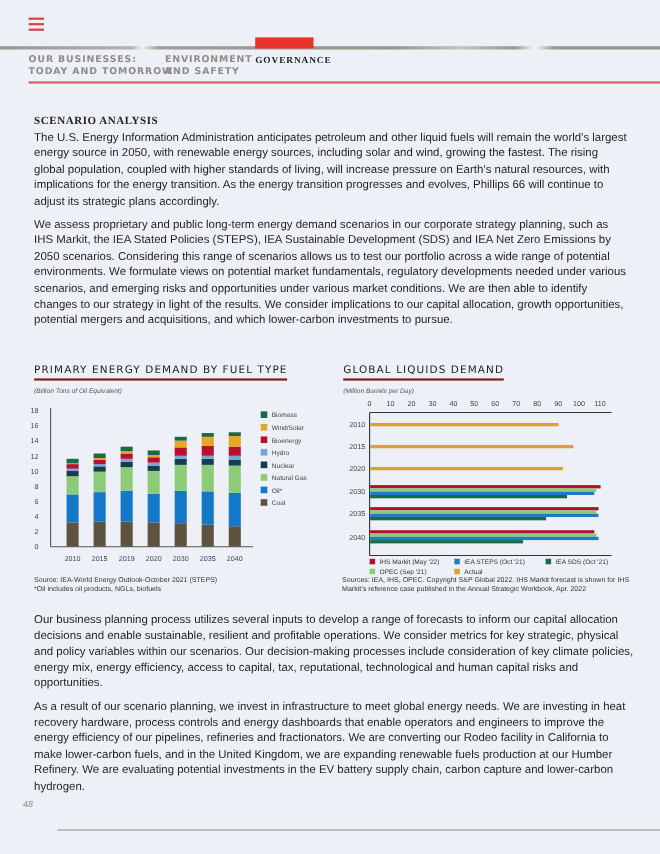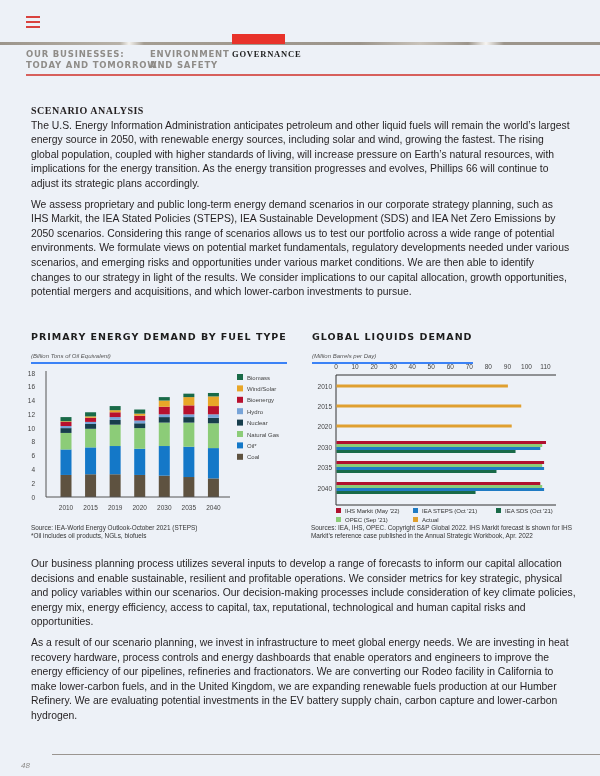--- a/index.html
+++ b/index.html
@@ -17,31 +17,31 @@
   .nav { position: absolute; left: 26px; top: 49px; display: flex; }
   .nav-item { font-family: "DejaVu Sans", sans-serif; font-weight: bold; font-size: 8.5px; letter-spacing: 0.8px; line-height: 11px; color: #8f8c88; text-transform: uppercase; cursor: pointer; }
   .nav-item div { white-space: nowrap; }
   .nav-item.active { color: #1d1d1d; font-family: Liberation Serif, serif; }
   .nav-underline { position: absolute; left: 26px; top: 74px; width: 574px; height: 2px; background: #d7605c; }
 
   .content { position: absolute; left: 31px; top: 104px; width: 540px; font-size: 10.4px; line-height: 14.6px; }
   .section-title { font-weight: bold; font-size: 10px; letter-spacing: 0.5px; margin-bottom: 0; font-family: Liberation Serif, serif; }
   .content p { margin: 0 0 6px 0; }
 
-  .chart-title { position: absolute; font-family: "DejaVu Sans", sans-serif; font-weight: bold; font-size: 9.5px; letter-spacing: 1px; color: #1d1d1d; padding-bottom: 20px; border-bottom: 2px solid #3b82f6; }
+  .chart-title { position: absolute; font-family: "DejaVu Sans", sans-serif; font-weight: normal; font-size: 9.5px; letter-spacing: 1px; color: #1d1d1d; padding-bottom: 2px; border-bottom: 2px solid #7f1d1d; }
   .chart-sub { position: absolute; font-size: 6px; font-style: italic; color: #555; }
   .chart-note { position: absolute; font-size: 6.4px; line-height: 8.4px; color: #333; }
   svg text { font-family: "Liberation Sans", sans-serif; }
 
   .bp { position: absolute; left: 31px; top: 557px; width: 545px; font-size: 10.4px; line-height: 14.6px; }
   .bp .h { font-weight: bold; }
   .bp p { margin: 0 0 6px 0; }
 
   .footer-rule { position: absolute; left: 52px; top: 754px; width: 548px; height: 1px; background: #9a9590; }
-  .footer-page { position: absolute; left: 21px; top: 761px; font-size: 8px; color: #8c8a88; font-style: italic; }
+  .footer-page { position: absolute; left: 21px; top: 727px; font-size: 8px; color: #8c8a88; font-style: italic; }
   .footer-brand { position: absolute; left: 52px; top: 792px; font-size: 8px; letter-spacing: 0.4px; color: #a19e9a; }
   .footer-brand b { color: #8c8983; }
 </style>
 </head>
 <body>
 
 <div class="menu-btn">
     <span></span>
     <span></span>
     <span></span>

